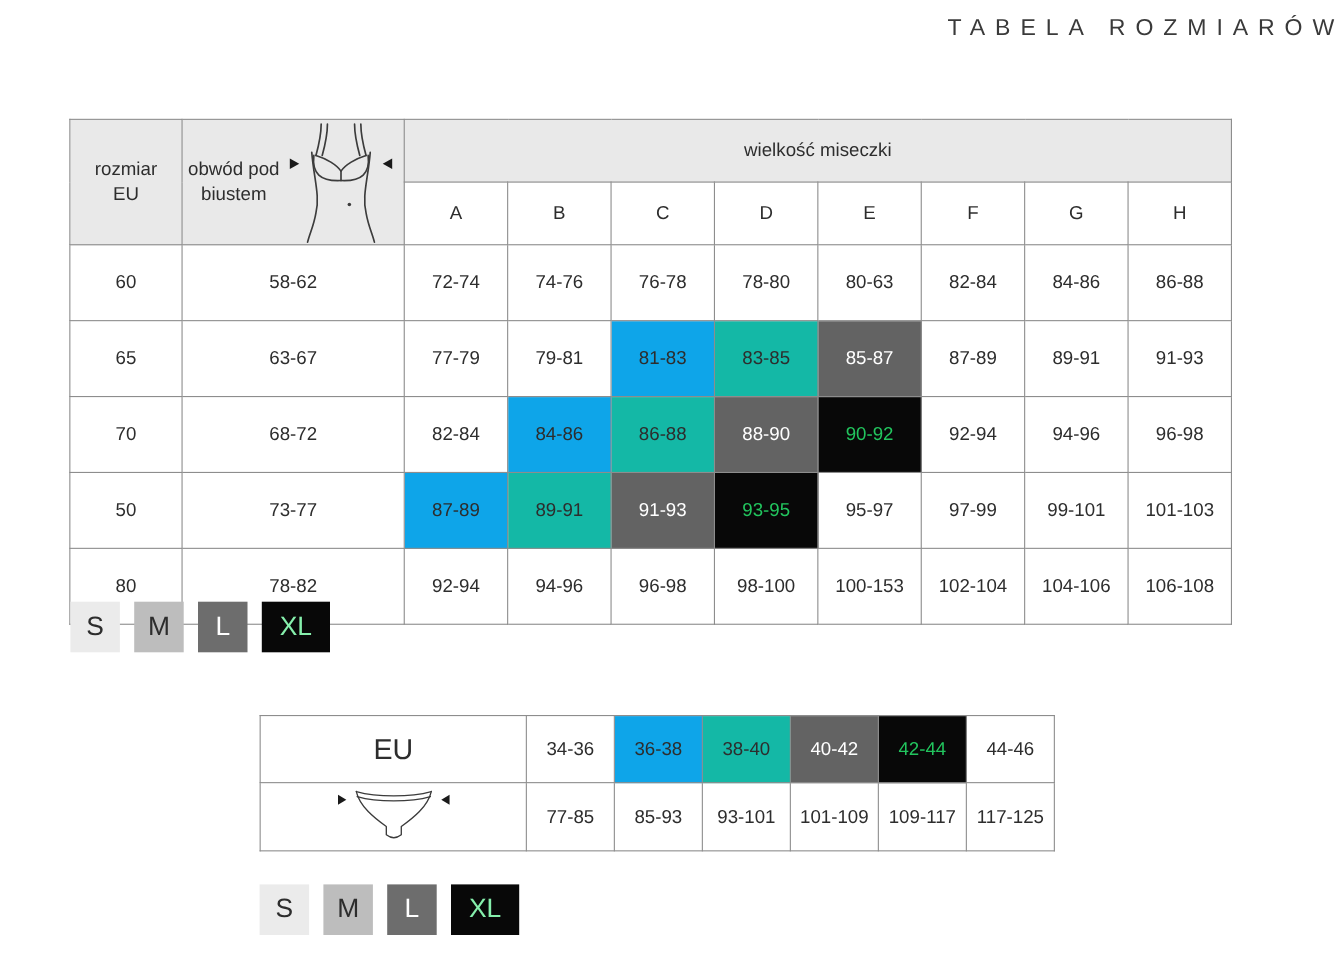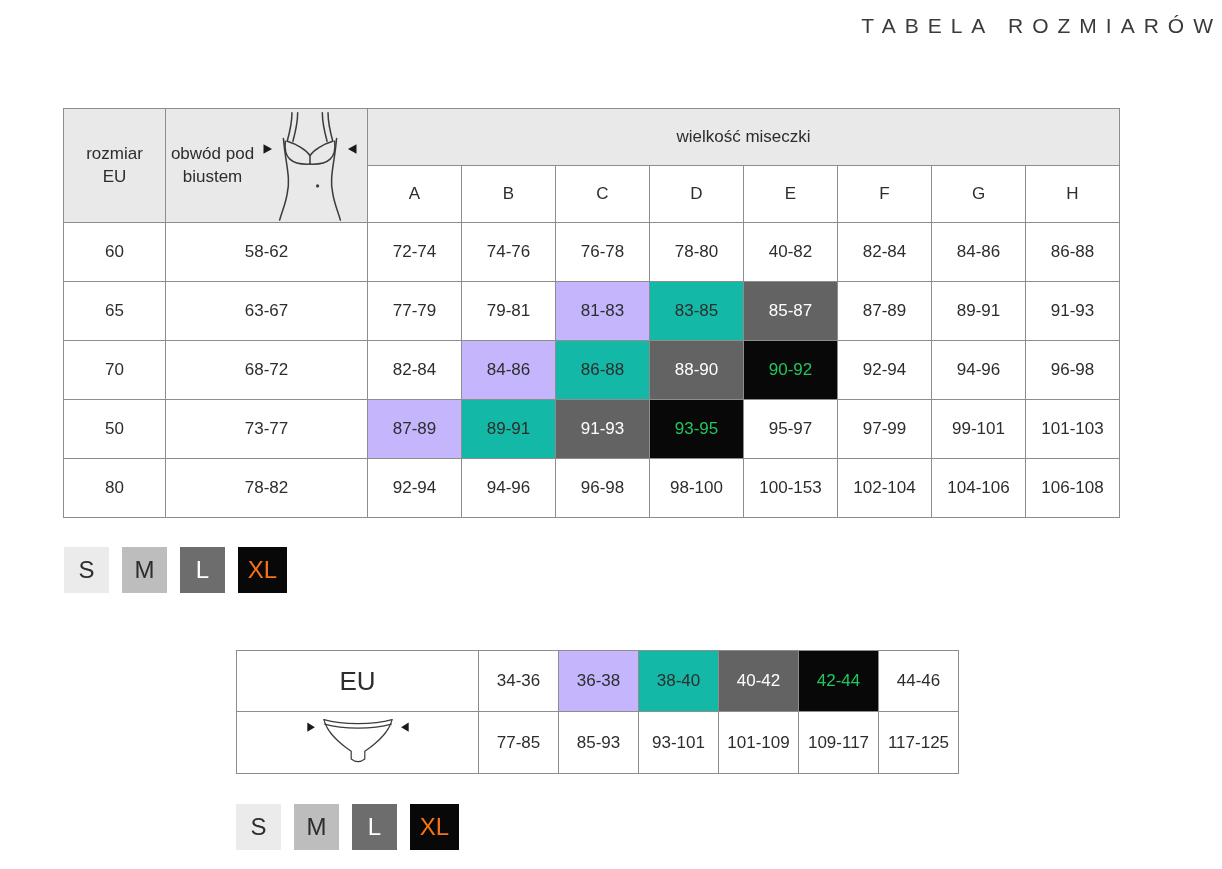--- a/index.html
+++ b/index.html
@@ -8,42 +8,42 @@
 
   .title { position:absolute; top:14px; left:0; width:100%; text-align:right;
            font-size:21px; letter-spacing:9px; color:#3a3a3a; font-weight:500; }
 
   table { border-collapse:collapse; table-layout:fixed; color:#2d2d2d; font-size:17px; }
   td, th { border:1px solid #8d8d8d; text-align:center; vertical-align:middle; font-weight:normal; }
 
   
   .bra-table { position:absolute; left:63px; top:108px; }
   .bra-table .h1 { height:57px; }
-  .bra-table .dr { height:59px; }
+  .bra-table .dr { height:69px; }
   .hdr-bg { background:#e9e9e9; }
   .prelines { white-space:pre-line; line-height:1.35; }
   .underbust-cell { }
   .underbust-inner { display:flex; align-items:center; justify-content:center; gap:4px; }
 
   
-  .hl-s  { background:#c4b5fd; }
+  .hl-s  { background:#0ea5e9; }
   .hl-m  { background:#14b8a6; }
   .hl-l  { background:#636363; color:#fff;margin-top:32px; }
   .hl-xl { background:#080808; color:#22c55e; }
 
   
   .legend { position:absolute; display:flex; gap:13px; }
   .legend-1 { left:64px; top:547px; }
   .legend-2 { left:236px; top:804px; }
   .legend .box { width:45px; height:46px; display:flex; align-items:center; justify-content:center;
                  font-size:24px; color:#2d2d2d; }
   .legend .box.bx-s  { background:#ebebeb; }
   .legend .box.bx-m  { background:#bdbdbd; }
   .legend .box.bx-l  { background:#6d6d6d; color:#fff; }
-  .legend .box.bx-xl { background:#080808; color:#f97316; width:49px; }
+  .legend .box.bx-xl { background:#080808; color:#86efac; width:62px; }
 
   
   .panty-table { position:absolute; left:236px; top:650px; }
   .panty-table tr { height:61px; }
   .eu-cell { font-size:26px; }
 
   svg { display:block; }
   .line-art { stroke:#3c3c3c; stroke-width:1.6; fill:none; stroke-linecap:round; stroke-linejoin:round; }
   .arrow { fill:#1a1a1a; stroke:none; }
 </style>
@@ -107,21 +107,21 @@
       <th>H</th>
     </tr>
 
     <tr class="dr">
       <td>60</td>
       <td>58-62</td>
       <td>72-74</td>
       <td>74-76</td>
       <td>76-78</td>
       <td>78-80</td>
-      <td>40-82</td>
+      <td>80-63</td>
       <td>82-84</td>
       <td>84-86</td>
       <td>86-88</td>
     </tr>
     <tr class="dr">
       <td>65</td>
       <td>63-67</td>
       <td>77-79</td>
       <td>79-81</td>
       <td class="hl-s">81-83</td>

